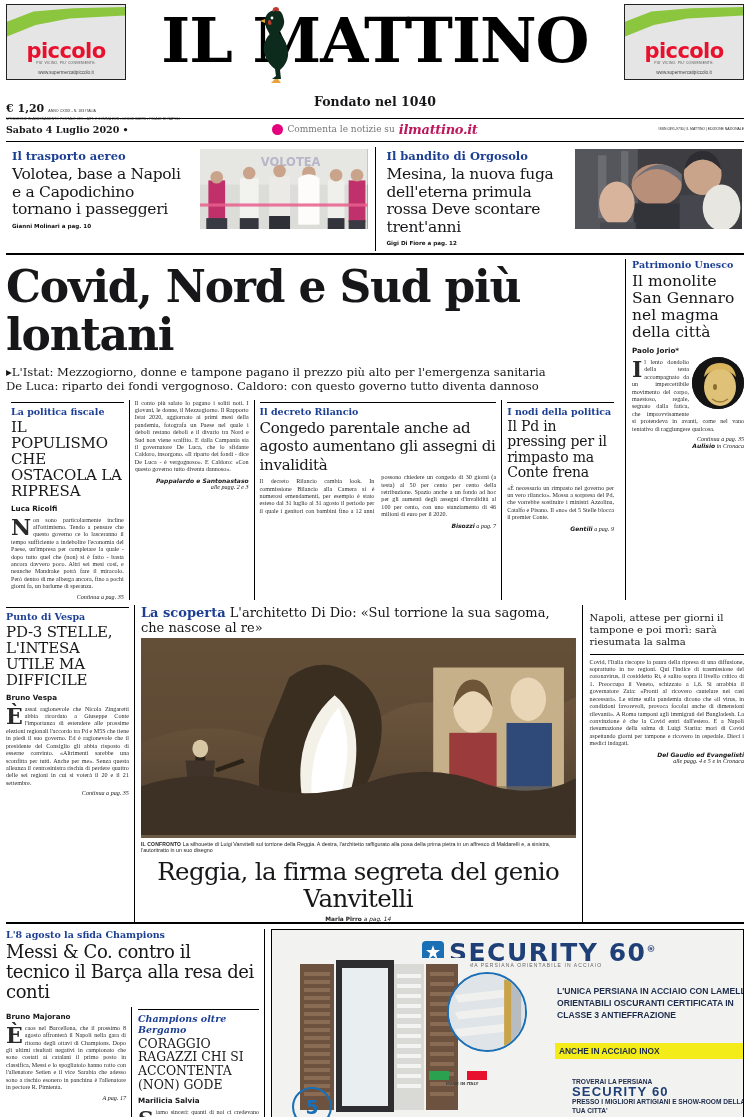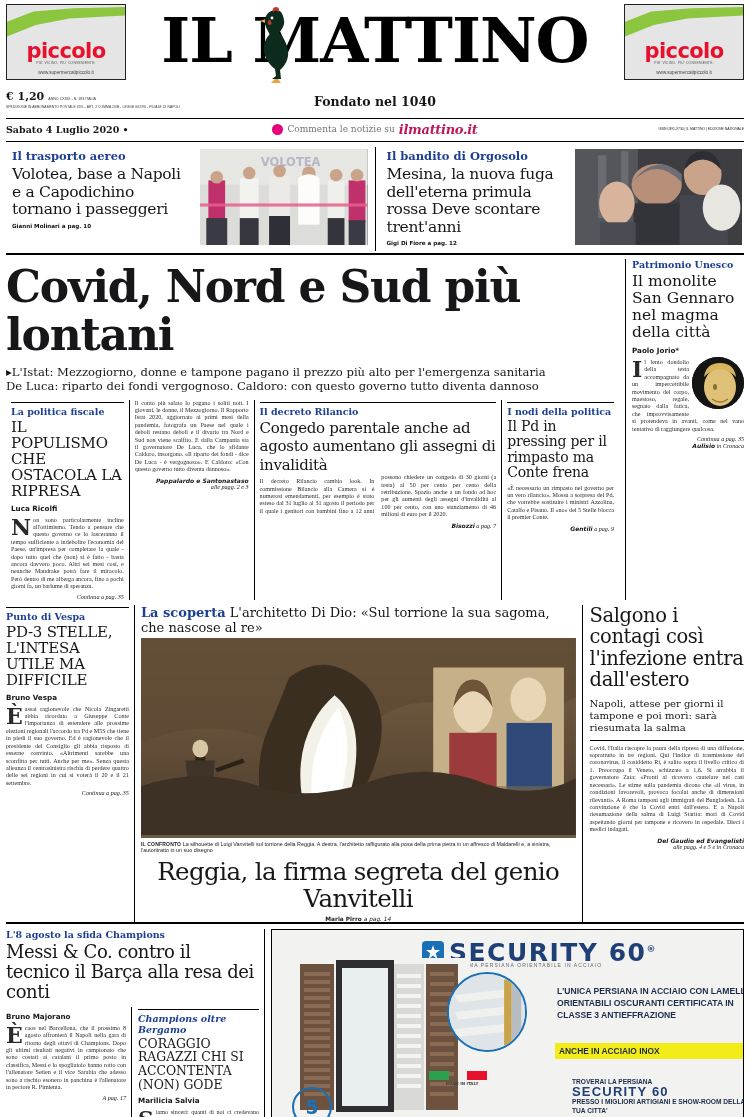--- a/index.html
+++ b/index.html
@@ -41,21 +41,21 @@
   .logo-text {
     font-family:"DejaVu Serif", serif;
     font-weight:bold; font-size:62px; line-height:74px; letter-spacing:-1px;
     color:#000;
   }
   .rooster {
     position:absolute; left:50%; margin-left:-119px; top:0px; width:40px; height:80px;
   }
 
   .priceline { display:flex; align-items:flex-start; margin-top:2px; height:26px; }
-  .priceblock { width:210px; }
+  .priceblock { width:210px;margin-top:12px; }
   .price-row { display:flex; align-items:baseline; gap:4px; }
   .price { font-family:"DejaVu Serif", serif; font-weight:bold; font-size:11px; }
   .price-meta { font-family:"Liberation Sans", sans-serif; font-size:3.6px; line-height:4.6px; color:#333; padding-top:1px;}
   .postal { font-family:"Liberation Sans", sans-serif; font-size:3.3px; color:#333; margin-top:2px; letter-spacing:.1px;}
   .founded { flex:1; text-align:center; font-family:"DejaVu Serif", serif; font-weight:bold; font-size:12.5px; padding-top:4px;}
   .priceblock-right { width:210px; }
 
   .rule-thin { border-top:1px solid #000; margin-top:2px; }
   .rule-thick { border-top:2.5px solid #000; }
 
@@ -69,21 +69,21 @@
   .datebar .barcode-txt { width:200px; text-align:right; font-family:"Liberation Sans", sans-serif; font-size:3.4px; color:#222; }
 
   
   .topstrip { display:flex; height:108px; margin-top:3px; }
   .ts-cell { flex:1; display:flex; gap:6px; padding:4px 2px 0 6px; position:relative; }
   .ts-sep { width:1px; background:#000; margin:2px 5px; }
   .ts-txt { width:182px; }
   .kicker { color:#1c3f94; font-family:"DejaVu Serif", serif; font-weight:bold; font-size:11.5px; }
   .ts-head { font-family:"DejaVu Serif", serif; font-size:15.5px; line-height:17.5px; margin-top:3px; letter-spacing:-.3px;}
   .byline { font-family:"DejaVu Sans", sans-serif; font-weight:bold; font-size:5.6px; color:#111; margin-top:4px; }
-  .ts-photo { flex:1; height:96px; position:relative; overflow:hidden; background:#737373; }
+  .ts-photo { flex:1; height:80px; position:relative; overflow:hidden; background:#737373; }
 
   
   .ph { position:absolute; inset:0; }
 
   
   .mainwrap { display:flex; margin-top:4px; }
   .maincol { width:619px; padding-right:6px; }
   .rightcol { width:119px; padding-left:6px; border-left:1px solid #000; }
 
   .hl-main {
@@ -420,21 +420,20 @@
         <span>La silhouette di Luigi Vanvitelli sul torrione della Reggia. A destra, l'architetto raffigurato alla posa della prima pietra in un affresco di Maldarelli e, a sinistra, l'autoritratto in un suo disegno</span>
       </div>
       <div class="reggia-hl">Reggia, la firma segreta del genio Vanvitelli</div>
       <div class="reggia-by">
         <span>Maria Pirro</span>
         <span style="font-weight:normal;font-style:italic">a pag. 14</span>
       </div>
     </div>
 
     <div class="salgono">
-      <div class="sal-hl">Salgono i contagi così l'infezione entra dall'estero</div>
       <div class="sal-sub">Napoli, attese per giorni il tampone e poi morì: sarà riesumata la salma</div>
       <div class="rule-thin" style="margin-top:6px"></div>
       <div class="body-txt">Covid, l'Italia riscopre la paura della ripresa di una diffusione, soprattutto in tre regioni. Qui l'indice di trasmissione del coronavirus, il cosiddetto Rt, è salito sopra il livello critico di 1. Preoccupa il Veneto, schizzato a 1,6. Si arrabbia il governatore Zaia: «Pronti al ricovero cautelare nei casi necessari». Le stime sulla pandemia dicono che «il virus, in condizioni favorevoli, provoca focolai anche di dimensioni rilevanti». A Roma tamponi agli immigrati del Bangladesh. La convinzione è che la Covid entri dall'estero. E a Napoli riesumazione della salma di Luigi Starita: morì di Covid aspettando giorni per tampone e ricovero in ospedale. Dieci i medici indagati.</div>
       <div class="cont">
         <span class="refb">Del Gaudio ed Evangelisti</span>
         <br><span>alle pagg. 4 e 5 e in Cronaca</span>
       </div>
     </div>
   </div>
 

